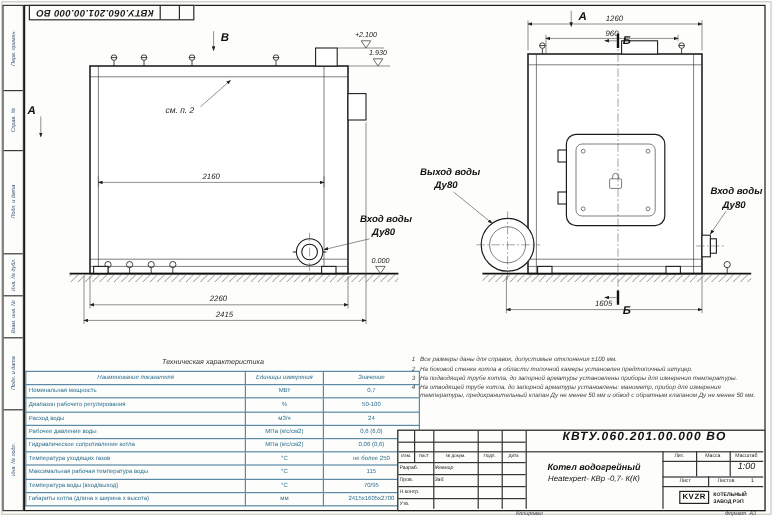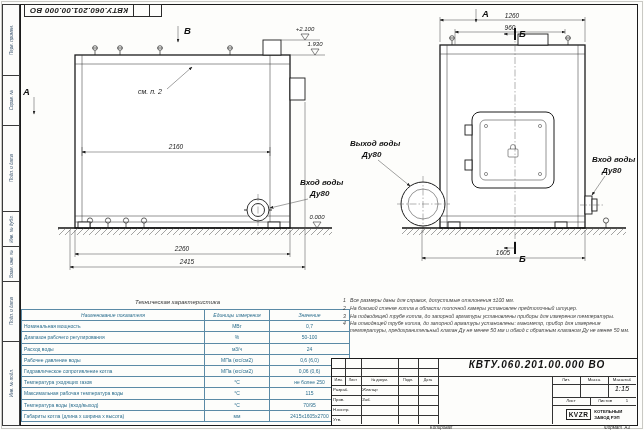--- a/index.html
+++ b/index.html
@@ -361,25 +361,29 @@
   <div class="hl" style="top:46px;left:0;width:106px"></div>
   <div class="hl" style="top:55.5px;left:0;width:106px"></div>
   <div class="vl" style="left:248px;top:17px;height:21px"></div>
   <div class="vl" style="left:276px;top:17px;height:21px"></div>
   <div class="hl" style="top:25px;left:220px;width:84px"></div>
   <div class="hl" style="top:38px;left:220px;width:84px"></div>
   <div class="vl" style="left:258px;top:38px;height:8px"></div>
   <div class="hl" style="top:46px;left:220px;width:84px"></div>
 
   <div class="tb-designation">КВТУ.060.201.00.000 ВО</div>
+  <div class="tb-name">
+    <div class="l1">Котел водогрейный</div>
+    <div class="l2">Heatexpert- КВр -0,7- К(К)</div>
+  </div>
 
   <div class="tc" style="left:220px;top:17px;width:28px;height:8px;line-height:8px;text-align:center">Лит.</div>
   <div class="tc" style="left:248px;top:17px;width:28px;height:8px;line-height:8px;text-align:center">Масса</div>
   <div class="tc" style="left:276px;top:17px;width:28px;height:8px;line-height:8px;text-align:center">Масштаб</div>
-  <div class="scale-val">1:15</div>
+  <div class="scale-val">1:00</div>
   <div class="tc" style="left:220px;top:38px;width:38px;height:8px;line-height:8px;text-align:center">Лист</div>
   <div class="tc" style="left:258px;top:38px;width:30px;height:8px;line-height:8px;text-align:center">Листов</div>
   <div class="tc" style="left:288px;top:38px;width:14px;height:8px;line-height:8px;text-align:center">1</div>
 
   <div class="company">
     <span class="logo">KVZR</span>
     <span class="cname">
       <div>КОТЕЛЬНЫЙ</div>
       <div>ЗАВОД РЭП</div>
     </span>

